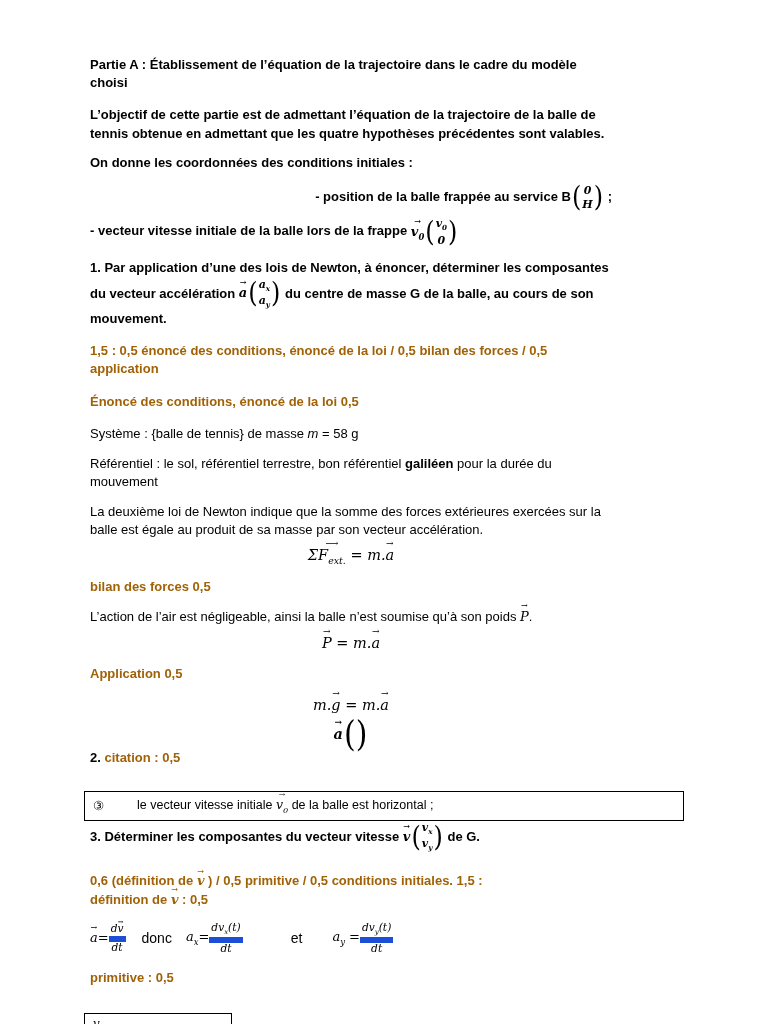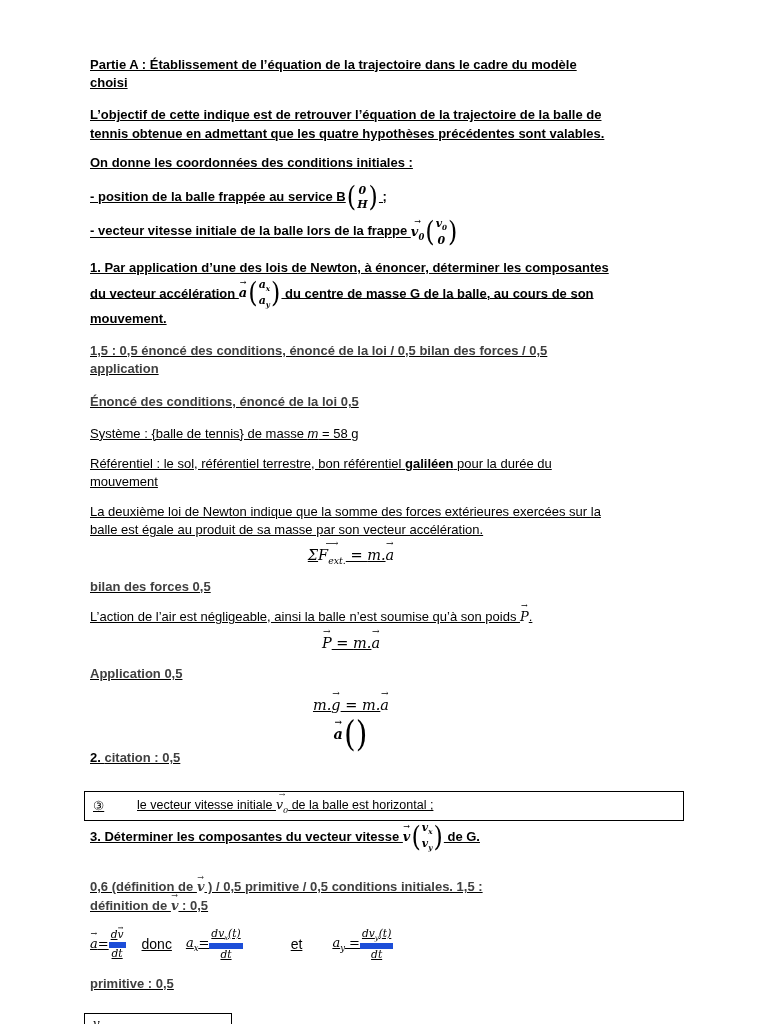--- a/index.html
+++ b/index.html
@@ -1,25 +1,25 @@
 <!DOCTYPE html>
 <html><head>
 <meta charset="utf-8">
 <style>
   html,body { margin:0; padding:0; background:#ffffff; }
   .page {
     width:700px; height:1024px; box-sizing:border-box;
     background:#ffffff; position:relative; overflow:hidden;
     padding:56px 88px 8px 90px;
     font-family:"Liberation Sans", sans-serif;
-    font-size:13px; line-height:1.4; color:#000;text-decoration:underline;
+    font-size:13px; line-height:1.4; color:#000;
   }
   p.line { margin:0 0 13px 0; }
   .bold { font-weight:bold; }
-  .red  { color:#404040; font-weight:bold; }
+  .red  { color:#a16207; font-weight:bold; }
   .it   { font-style:italic; }
   sub   { font-size:0.65em; }
 
   
   .vec { position:relative; display:inline-block; font-style:italic; }
   .vec::after {
     content:"→"; position:absolute; left:50%; transform:translateX(-50%);
     top:-0.7em; font-size:0.62em; font-style:normal; line-height:1;
   }
   .vec-long::after { content:"⟶"; }
@@ -77,25 +77,25 @@
   .spacer-q3  { margin-top:26px; }
   .spacer-def { margin-top:28px; }
 </style>
 </head>
 <body>
 
 <div class="page">
 
   <p class="line bold" style="margin-bottom:14px;">Partie A : Établissement de l’équation de la trajectoire dans le cadre du modèle choisi</p>
 
-  <p class="line bold" style="margin-bottom:11px;">L’objectif de cette indique est de retrouver l’équation de la trajectoire de la balle de tennis obtenue en admettant que les quatre hypothèses précédentes sont valables.</p>
+  <p class="line bold" style="margin-bottom:11px;">L’objectif de cette partie est de admettant l’équation de la trajectoire de la balle de tennis obtenue en admettant que les quatre hypothèses précédentes sont valables.</p>
 
   <p class="line bold" style="margin-bottom:12px;">On donne les coordonnées des conditions initiales :</p>
 
-  <p class="line bold" style="margin-bottom:6px;">
+  <p class="line bold" style="margin-bottom:6px;text-align:right;">
     <span>- position de la balle frappée au service B</span><span class="mat center">
         <span class="paren">(</span>
         <span class="rows">
           <span class="row">0</span>
           <span class="row">H</span>
         </span>
         <span class="paren">)</span>
       </span><span> ;</span>
   </p>
 
@@ -165,21 +165,21 @@
 
   <p class="line spacer-q2" style="margin-bottom:24px;">
     <span class="bold">2. </span><span class="red">citation : 0,5</span>
   </p>
 
   <div class="cbox">
     <span class="marker">③</span>
     <span><span>le vecteur vitesse initiale </span><span class="vec mathword"><span>v</span><sub>0</sub></span><span> de la balle est horizontal ;</span></span>
   </div>
 
-  <p class="line bold spacer-q3" style="margin-bottom:25px;">
+  <p class="line bold spacer-q3" style="margin-bottom:19px;">
     <span>3. Déterminer les composantes du vecteur vitesse </span><span class="vec mathword">v</span><span class="mat">
         <span class="paren">(</span>
         <span class="rows">
           <span class="row"><span>v</span><sub>x</sub></span>
           <span class="row"><span>v</span><sub>y</sub></span>
         </span>
         <span class="paren">)</span>
       </span><span> de G.</span>
   </p>
 

